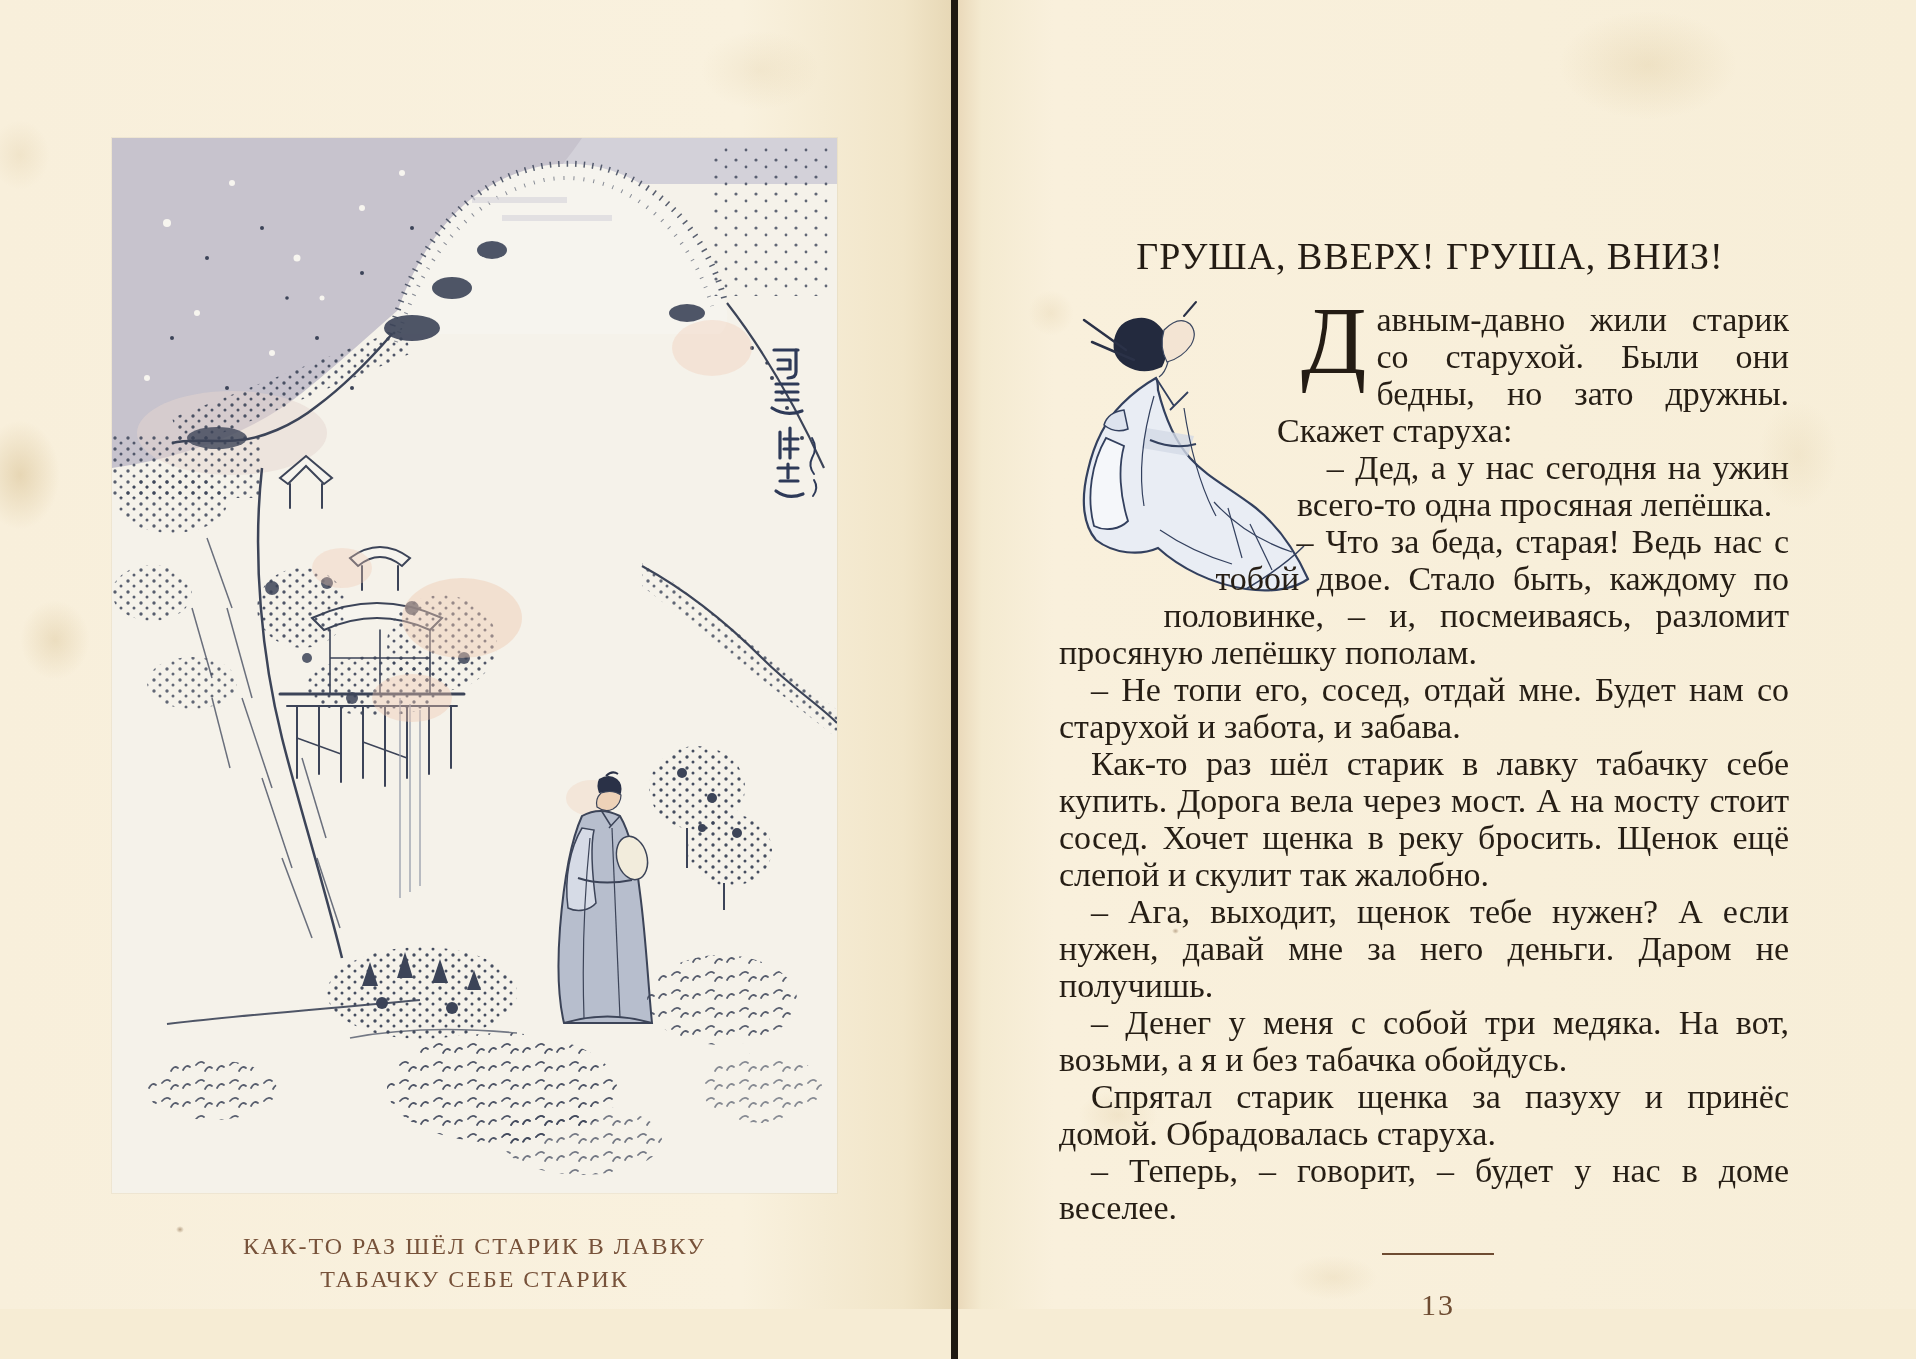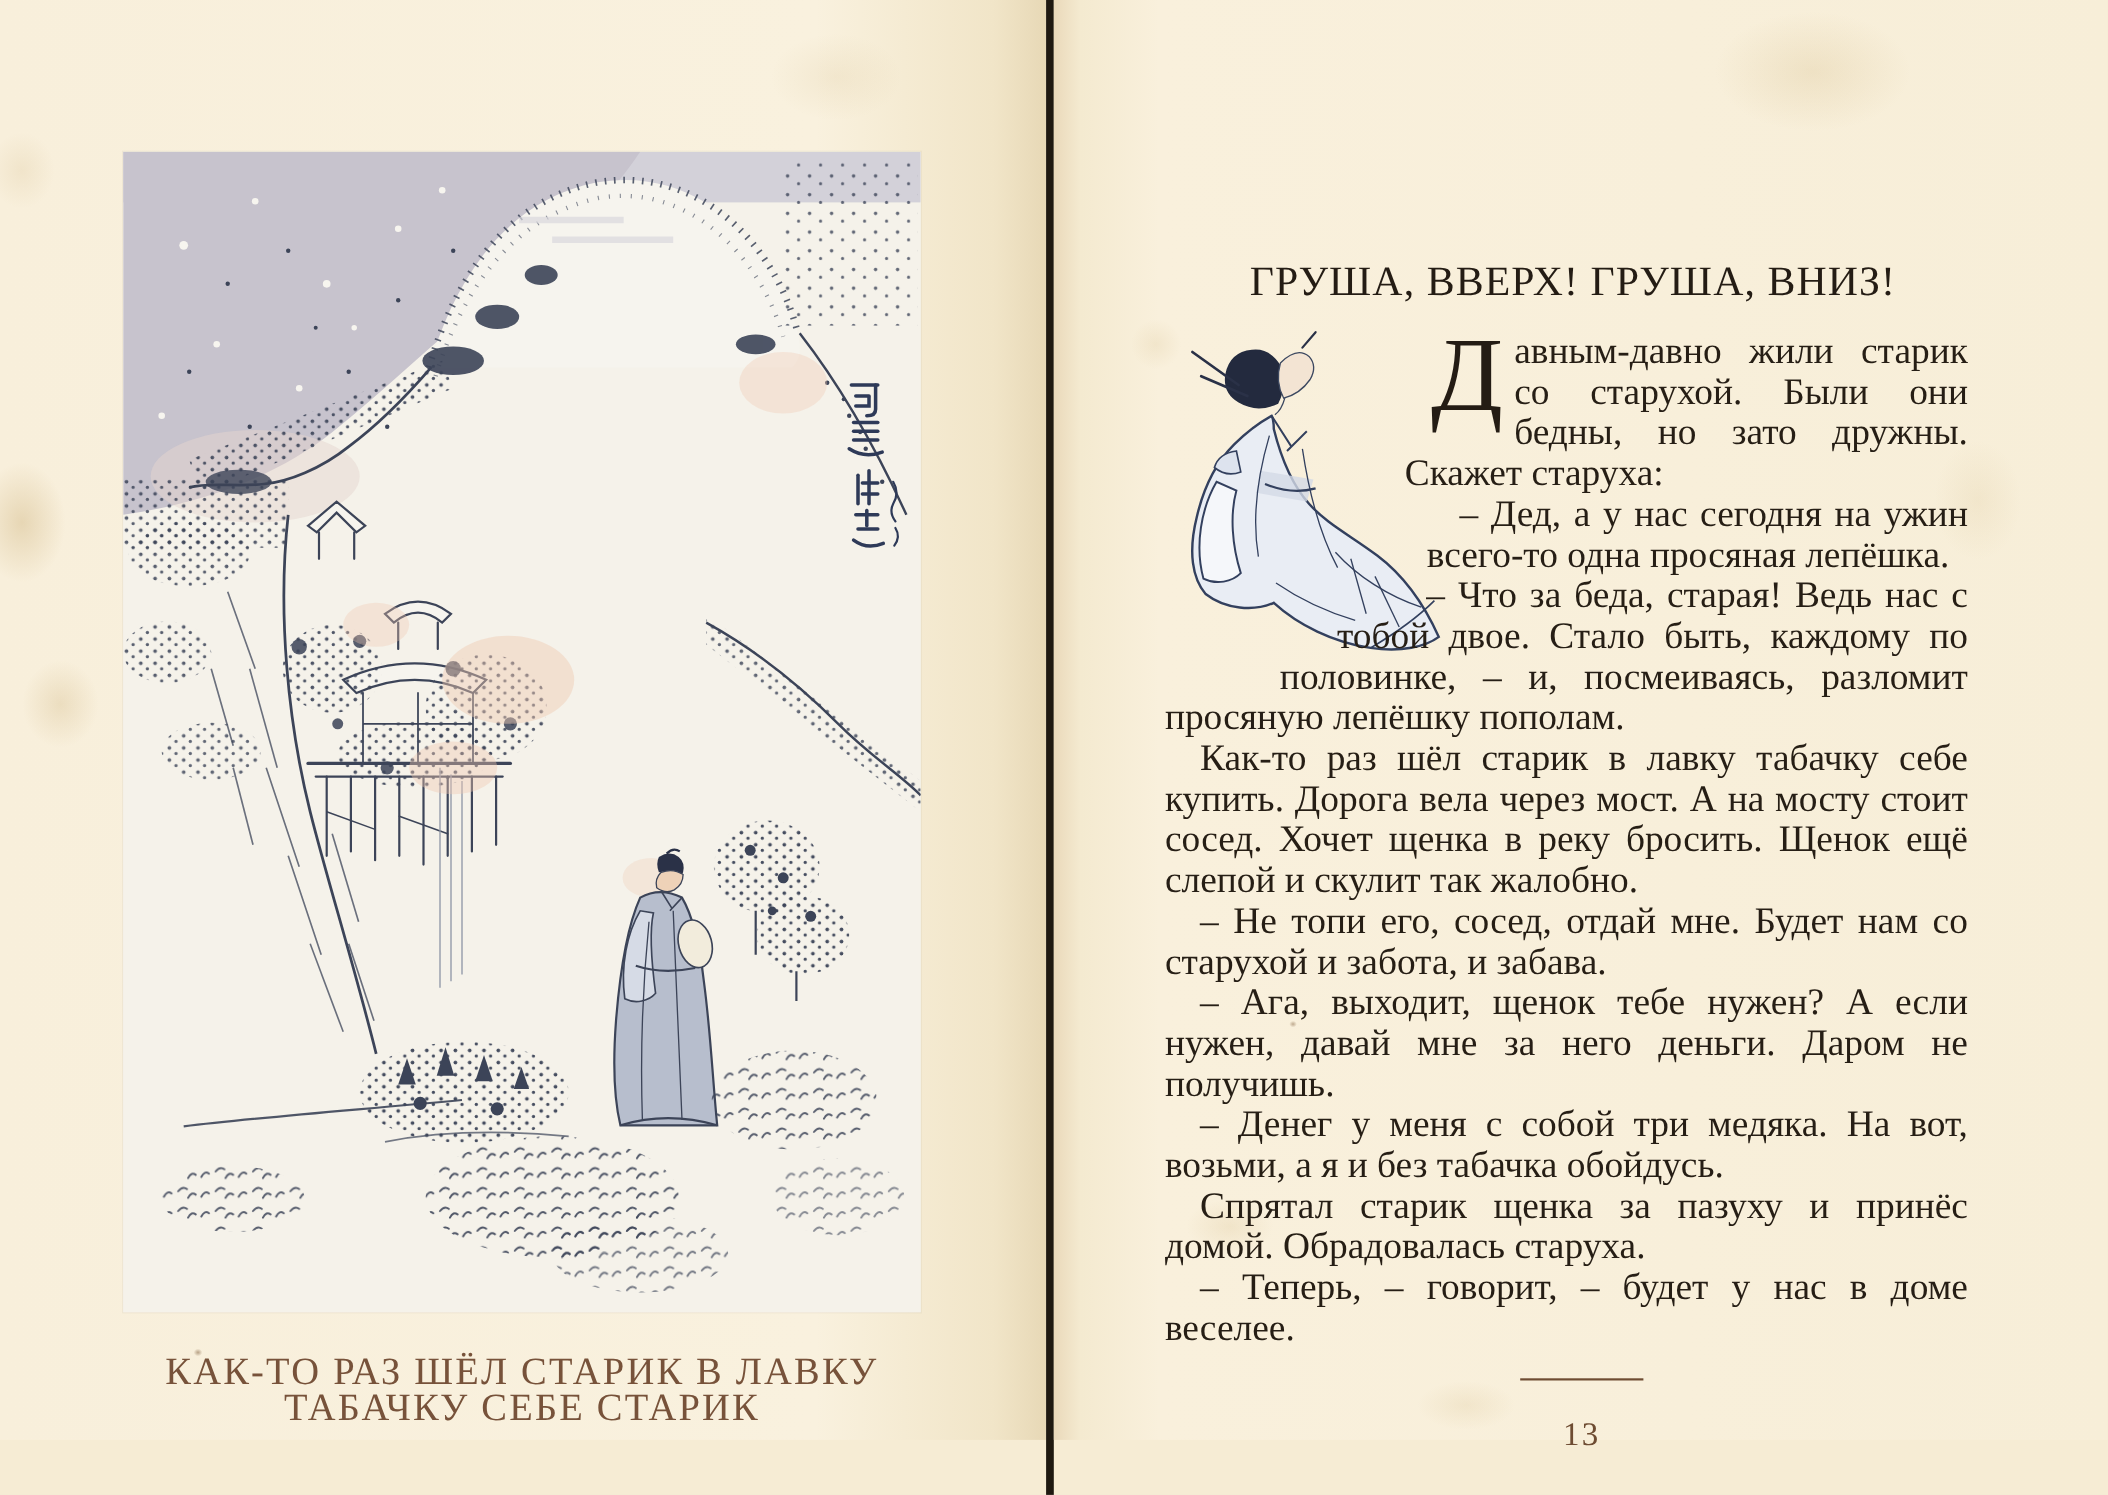--- a/index.html
+++ b/index.html
@@ -21,21 +21,21 @@
   .stain{position:absolute;border-radius:50%;pointer-events:none;}
 
   
   .print{
     position:absolute;left:112px;top:138px;width:725px;height:1055px;
     background:#f5f2ea;box-shadow:0 0 0 1px rgba(60,50,30,.05);
   }
   .print svg{display:block;width:725px;height:1055px;}
   .caption{
     position:absolute;left:112px;top:1230px;width:725px;text-align:center;
-    color:#77523a;font-size:35px;line-height:33px;letter-spacing:2px;
+    color:#77523a;font-size:24px;line-height:33px;letter-spacing:2px;
   }
 
   
   .title{
     position:absolute;left:107px;top:234px;width:730px;text-align:center;
     color:#241c14;font-size:38px;letter-spacing:1px;white-space:nowrap;
   }
   .figure-woman{position:absolute;left:30px;top:298px;width:335px;height:322px;}
   .figure-woman svg{display:block;width:335px;height:322px;}
   .text-flow{
@@ -311,22 +311,22 @@
       <path d="M168,80 L186,108 M200,94 L182,112" stroke="#33405e" stroke-width="1.8" fill="none"></path>
       <path d="M162,142 Q186,152 208,146" stroke="#33405e" stroke-width="2" fill="none"></path>
     </svg>
   </div>
 
   <div class="text-flow">
     <div class="wrap-spacer"></div>
     <p class="first">Давным-давно жили старик со старухой. Были они бедны, но зато дружны. Скажет старуха:</p>
     <p>– Дед, а у нас сегодня на ужин всего-то одна просяная лепёшка.</p>
     <p>– Что за беда, старая! Ведь нас с тобой двое. Стало быть, каждому по половинке, – и, посмеиваясь, разломит просяную лепёшку пополам.</p>
+    <p>– Не топи его, сосед, отдай мне. Будет нам со старухой и забота, и забава.</p>
     <p>Как-то раз шёл старик в лавку табачку себе купить. Дорога вела через мост. А на мосту стоит сосед. Хочет щенка в реку бросить. Щенок ещё слепой и скулит так жалобно.</p>
-    <p>– Не топи его, сосед, отдай мне. Будет нам со старухой и забота, и забава.</p>
     <p>– Ага, выходит, щенок тебе нужен? А если нужен, давай мне за него деньги. Даром не получишь.</p>
     <p>– Денег у меня с собой три медяка. На вот, возьми, а я и без табачка обойдусь.</p>
     <p>Спрятал старик щенка за пазуху и принёс домой. Обрадовалась старуха.</p>
     <p>– Теперь, – говорит, – будет у нас в доме веселее.</p>
   </div>
 
   <div class="footer-rule"></div>
   <div class="page-number">13</div>
 </div>
 

